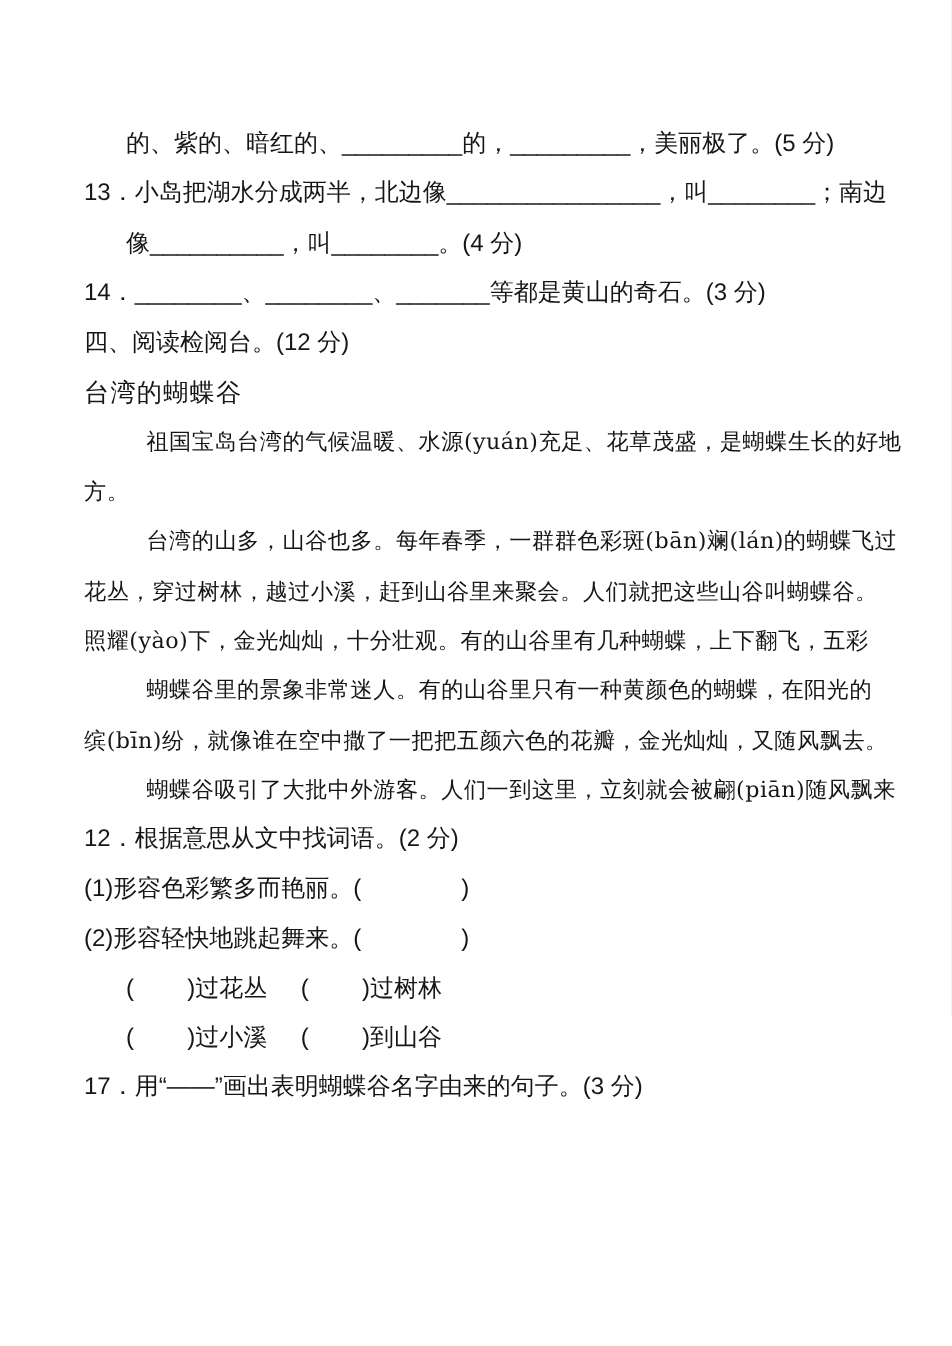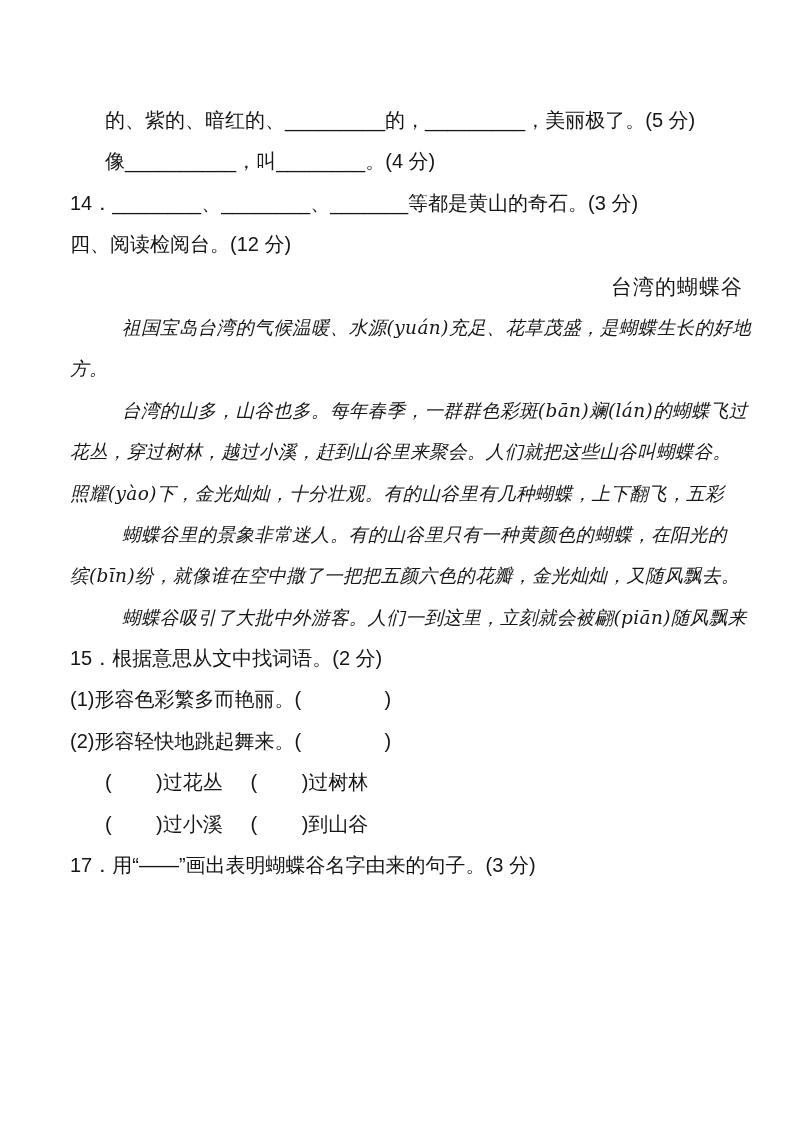--- a/index.html
+++ b/index.html
@@ -16,58 +16,58 @@
     overflow: hidden;
   }
   .ln {
     height: 41.4px;
     line-height: 41.4px;
     font-size: 20px;
     white-space: pre;
   }
   .cont { padding-left: 35px; }      
   .bold { font-weight: normal; }
-  .title { text-align: right; font-size: 21px; letter-spacing: 1px; }
+  .title { text-align: left; font-size: 21px; letter-spacing: 1px; }
   
   .k {
     font-family: "DejaVu Serif", serif;
-    font-style: italic;
     font-size: 18.5px;
     letter-spacing: 0.4px;
   }
   .k.first { padding-left: 52px; }   
 </style>
 </head>
 <body>
 
 <div class="page">
 
   <div class="ln cont">的、紫的、暗红的、_________的，_________，美丽极了。(5 分)</div>
 
+  <div class="ln">13．小岛把湖水分成两半，北边像________________，叫________；南边</div>
   <div class="ln cont">像__________，叫________。(4 分)</div>
 
   <div class="ln">14．________、________、_______等都是黄山的奇石。(3 分)</div>
 
   <div class="ln bold">四、阅读检阅台。(12 分)</div>
 
   <div class="ln title">台湾的蝴蝶谷</div>
 
   <div class="ln k first">祖国宝岛台湾的气候温暖、水源(yuán)充足、花草茂盛，是蝴蝶生长的好地</div>
   <div class="ln k">方。</div>
 
   <div class="ln k first">台湾的山多，山谷也多。每年春季，一群群色彩斑(bān)斓(lán)的蝴蝶飞过</div>
   <div class="ln k">花丛，穿过树林，越过小溪，赶到山谷里来聚会。人们就把这些山谷叫蝴蝶谷。</div>
 
   <div class="ln k">照耀(yào)下，金光灿灿，十分壮观。有的山谷里有几种蝴蝶，上下翻飞，五彩</div>
   <div class="ln k first">蝴蝶谷里的景象非常迷人。有的山谷里只有一种黄颜色的蝴蝶，在阳光的</div>
   <div class="ln k">缤(bīn)纷，就像谁在空中撒了一把把五颜六色的花瓣，金光灿灿，又随风飘去。</div>
 
   <div class="ln k first">蝴蝶谷吸引了大批中外游客。人们一到这里，立刻就会被翩(piān)随风飘来</div>
 
-  <div class="ln">15．根据意思从文中找词语。(2 分)</div>
+  <div class="ln">12．根据意思从文中找词语。(2 分)</div>
   <div class="ln">(1)形容色彩繁多而艳丽。(               )</div>
   <div class="ln">(2)形容轻快地跳起舞来。(               )</div>
 
   <div class="ln cont">(        )过花丛     (        )过树林</div>
   <div class="ln cont">(        )过小溪     (        )到山谷</div>
 
   <div class="ln">17．用“——”画出表明蝴蝶谷名字由来的句子。(3 分)</div>
 
 </div>
 

